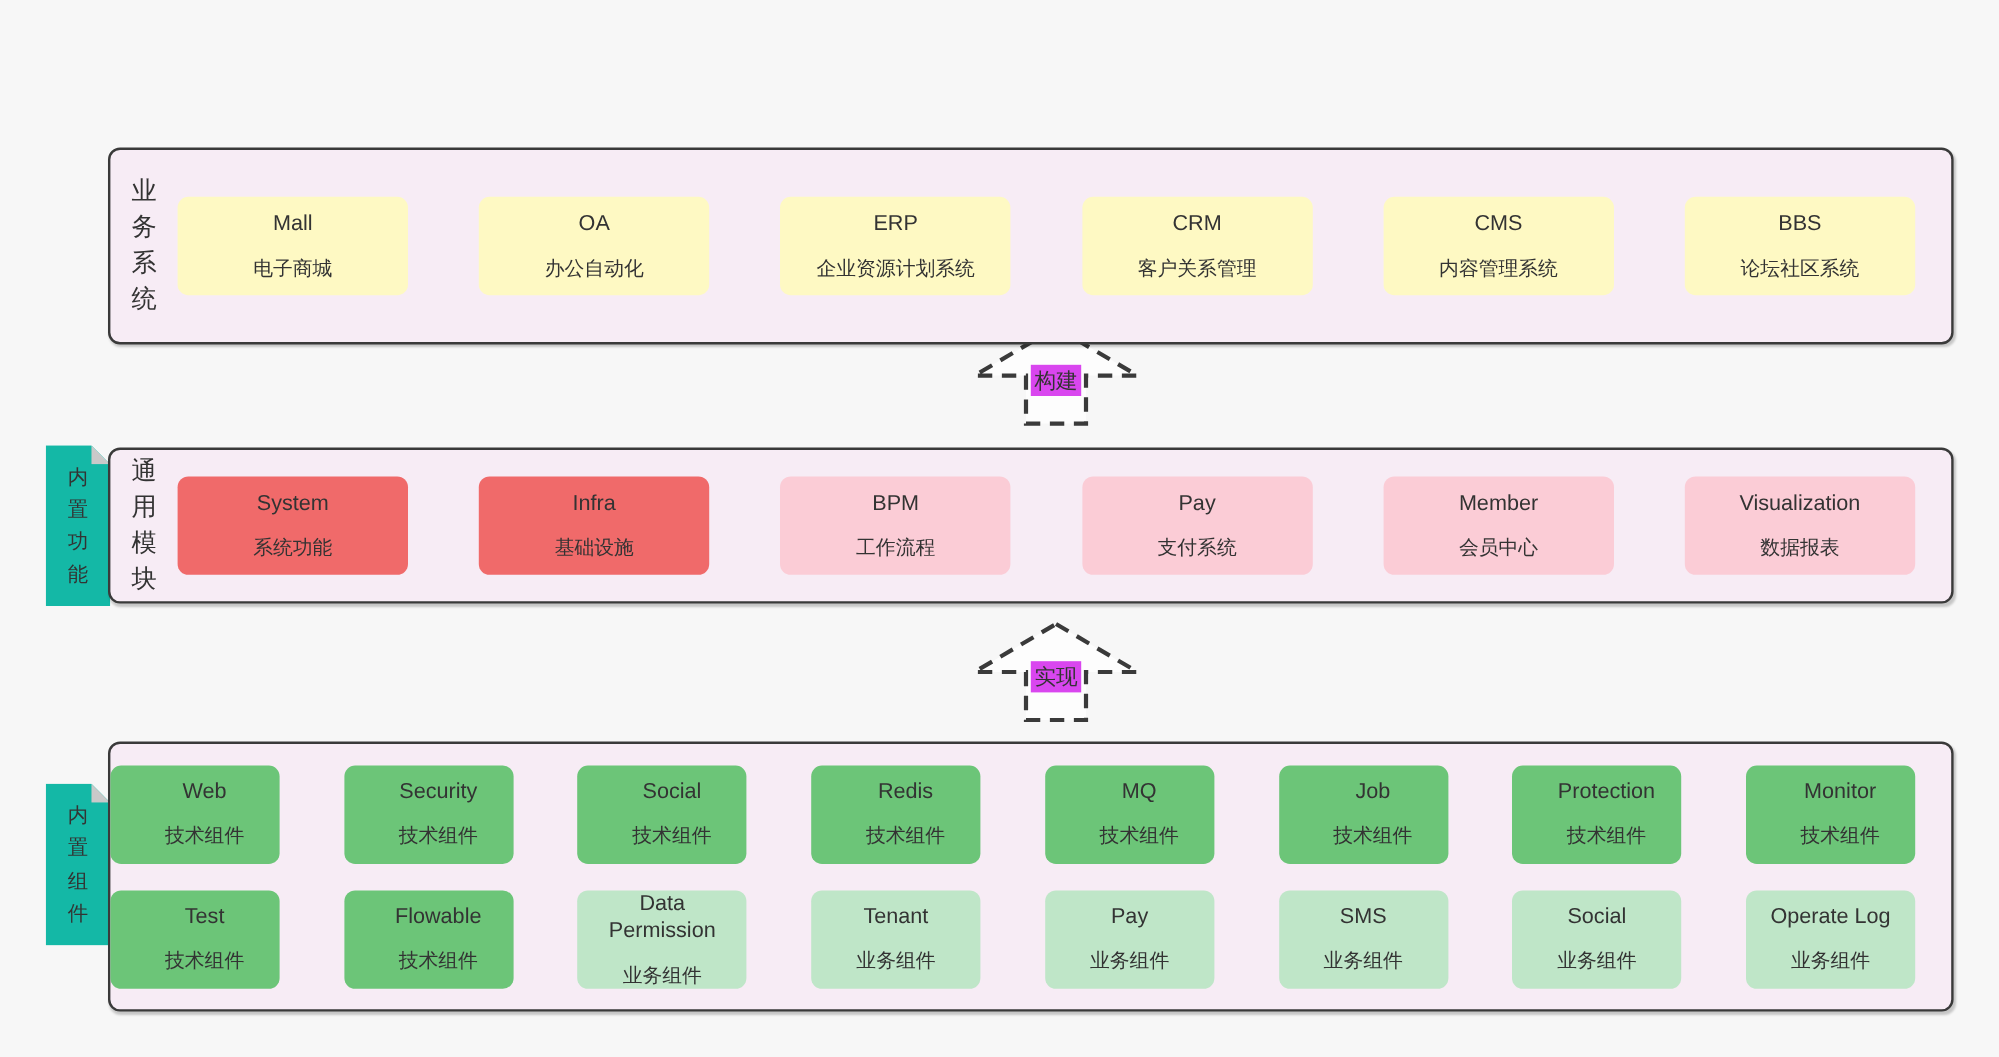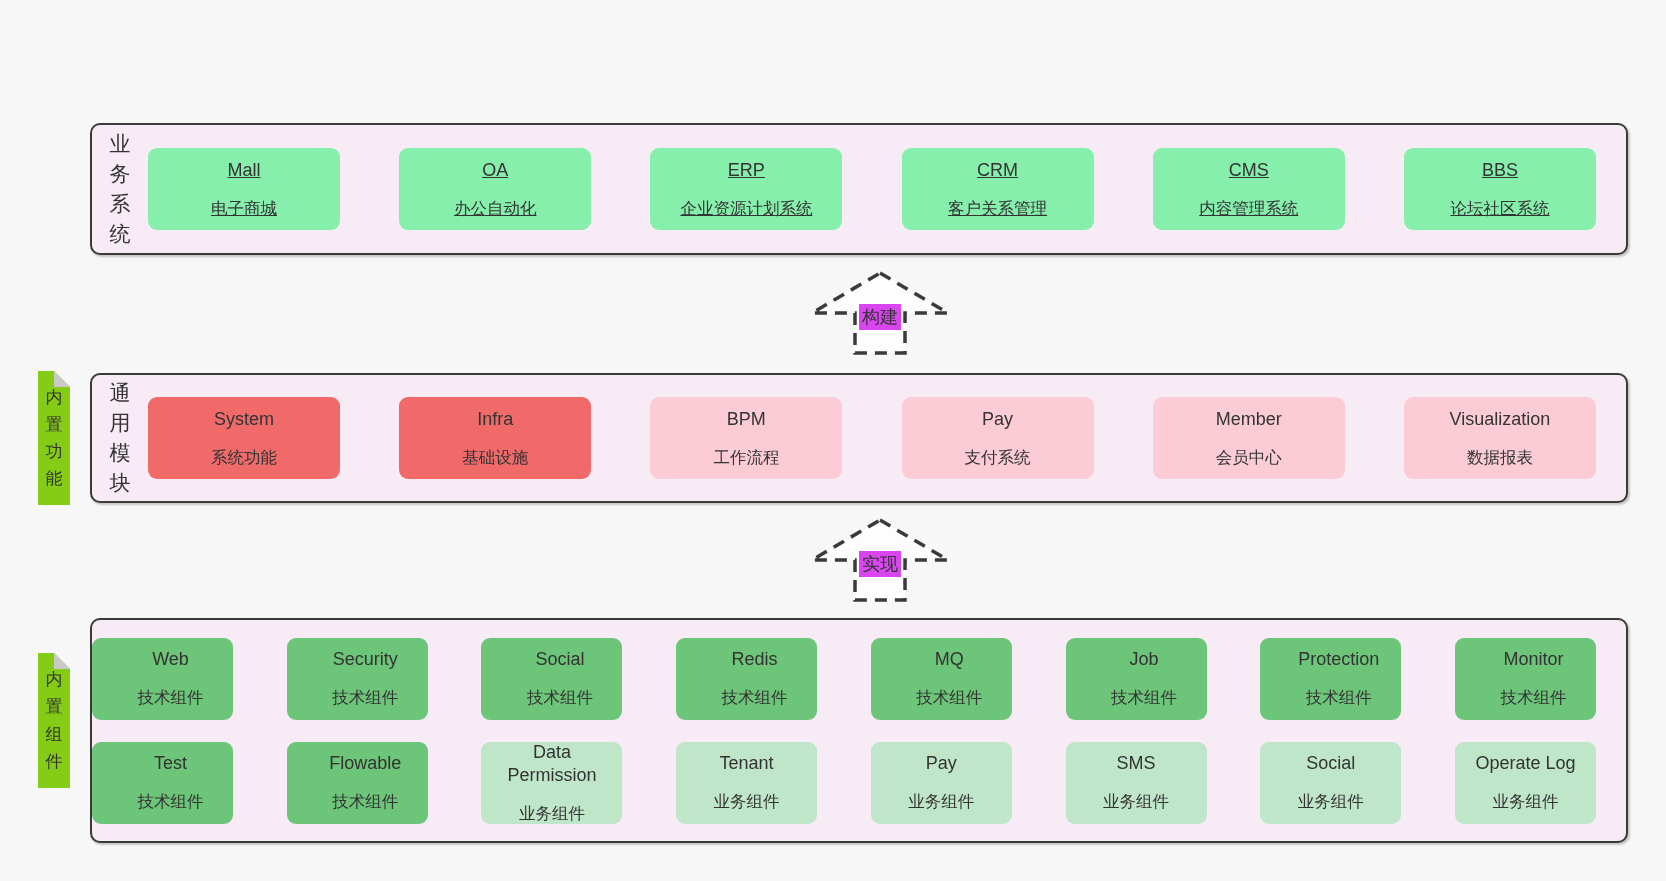--- a/index.html
+++ b/index.html
@@ -11,21 +11,21 @@
   }
   
   .band{
     position:absolute;left:90px;width:1538px;
     background:#f7ecf5;
     border:2px solid #3a3a3a;border-radius:10px;
     box-sizing:border-box;display:flex;
     box-shadow:1.5px 2px 2px rgba(0,0,0,0.20);
     z-index:2;
   }
-  #band-business{top:123px;height:132px;}
+  #band-business{top:123px;height:164px;}
   #band-modules{top:373px;height:130px;}
   #band-framework{top:618px;height:225px;}
 
   .band-label{flex:0 0 56px;display:flex;align-items:center;justify-content:center;}
   .vtext{
     width:1.25em;word-break:break-all;text-align:center;
     font-size:21px;line-height:1.42;color:#333;
   }
   .band-content{
     flex:1;display:flex;align-items:center;justify-content:space-between;
@@ -40,30 +40,30 @@
   
   .box{
     height:82px;border-radius:9px;box-sizing:border-box;
     display:flex;flex-direction:column;align-items:center;justify-content:center;
     text-align:center;padding:0 10px;
   }
   .band-content .box{width:192px;}
   .rows-wrap .box{width:141px;}
   .box .en{font-size:18px;line-height:1.28;}
   .box .zh{font-size:16.5px;line-height:1.28;margin-top:16px;}
-  .b-blue{background:#86efac;text-decoration:underline;}
+  .b-blue{background:#fef9c3;}
   .b-red{background:#f06a6a;}
   .b-pink{background:#fbccd6;}
   .b-gdark{background:#6cc578;padding-left:26px;}
   .b-glight{background:#bfe6c8;}
 
   
   .sticky{
-    position:absolute;left:38px;width:32px;z-index:1;
-    background:#84cc16;
+    position:absolute;left:38px;width:54px;z-index:1;
+    background:#14b8a6;
     display:flex;align-items:center;justify-content:center;
     clip-path:polygon(0 0, calc(100% - 16px) 0, 100% 16px, 100% 100%, 0 100%);
   }
   #sticky-features{top:371px;height:134px;}
   #sticky-components{top:653px;height:135px;}
   .sticky .fold{
     position:absolute;top:0;right:0;width:16px;height:16px;
     background:#c9c9c9;
     clip-path:polygon(0 0, 100% 100%, 0 100%);
   }

